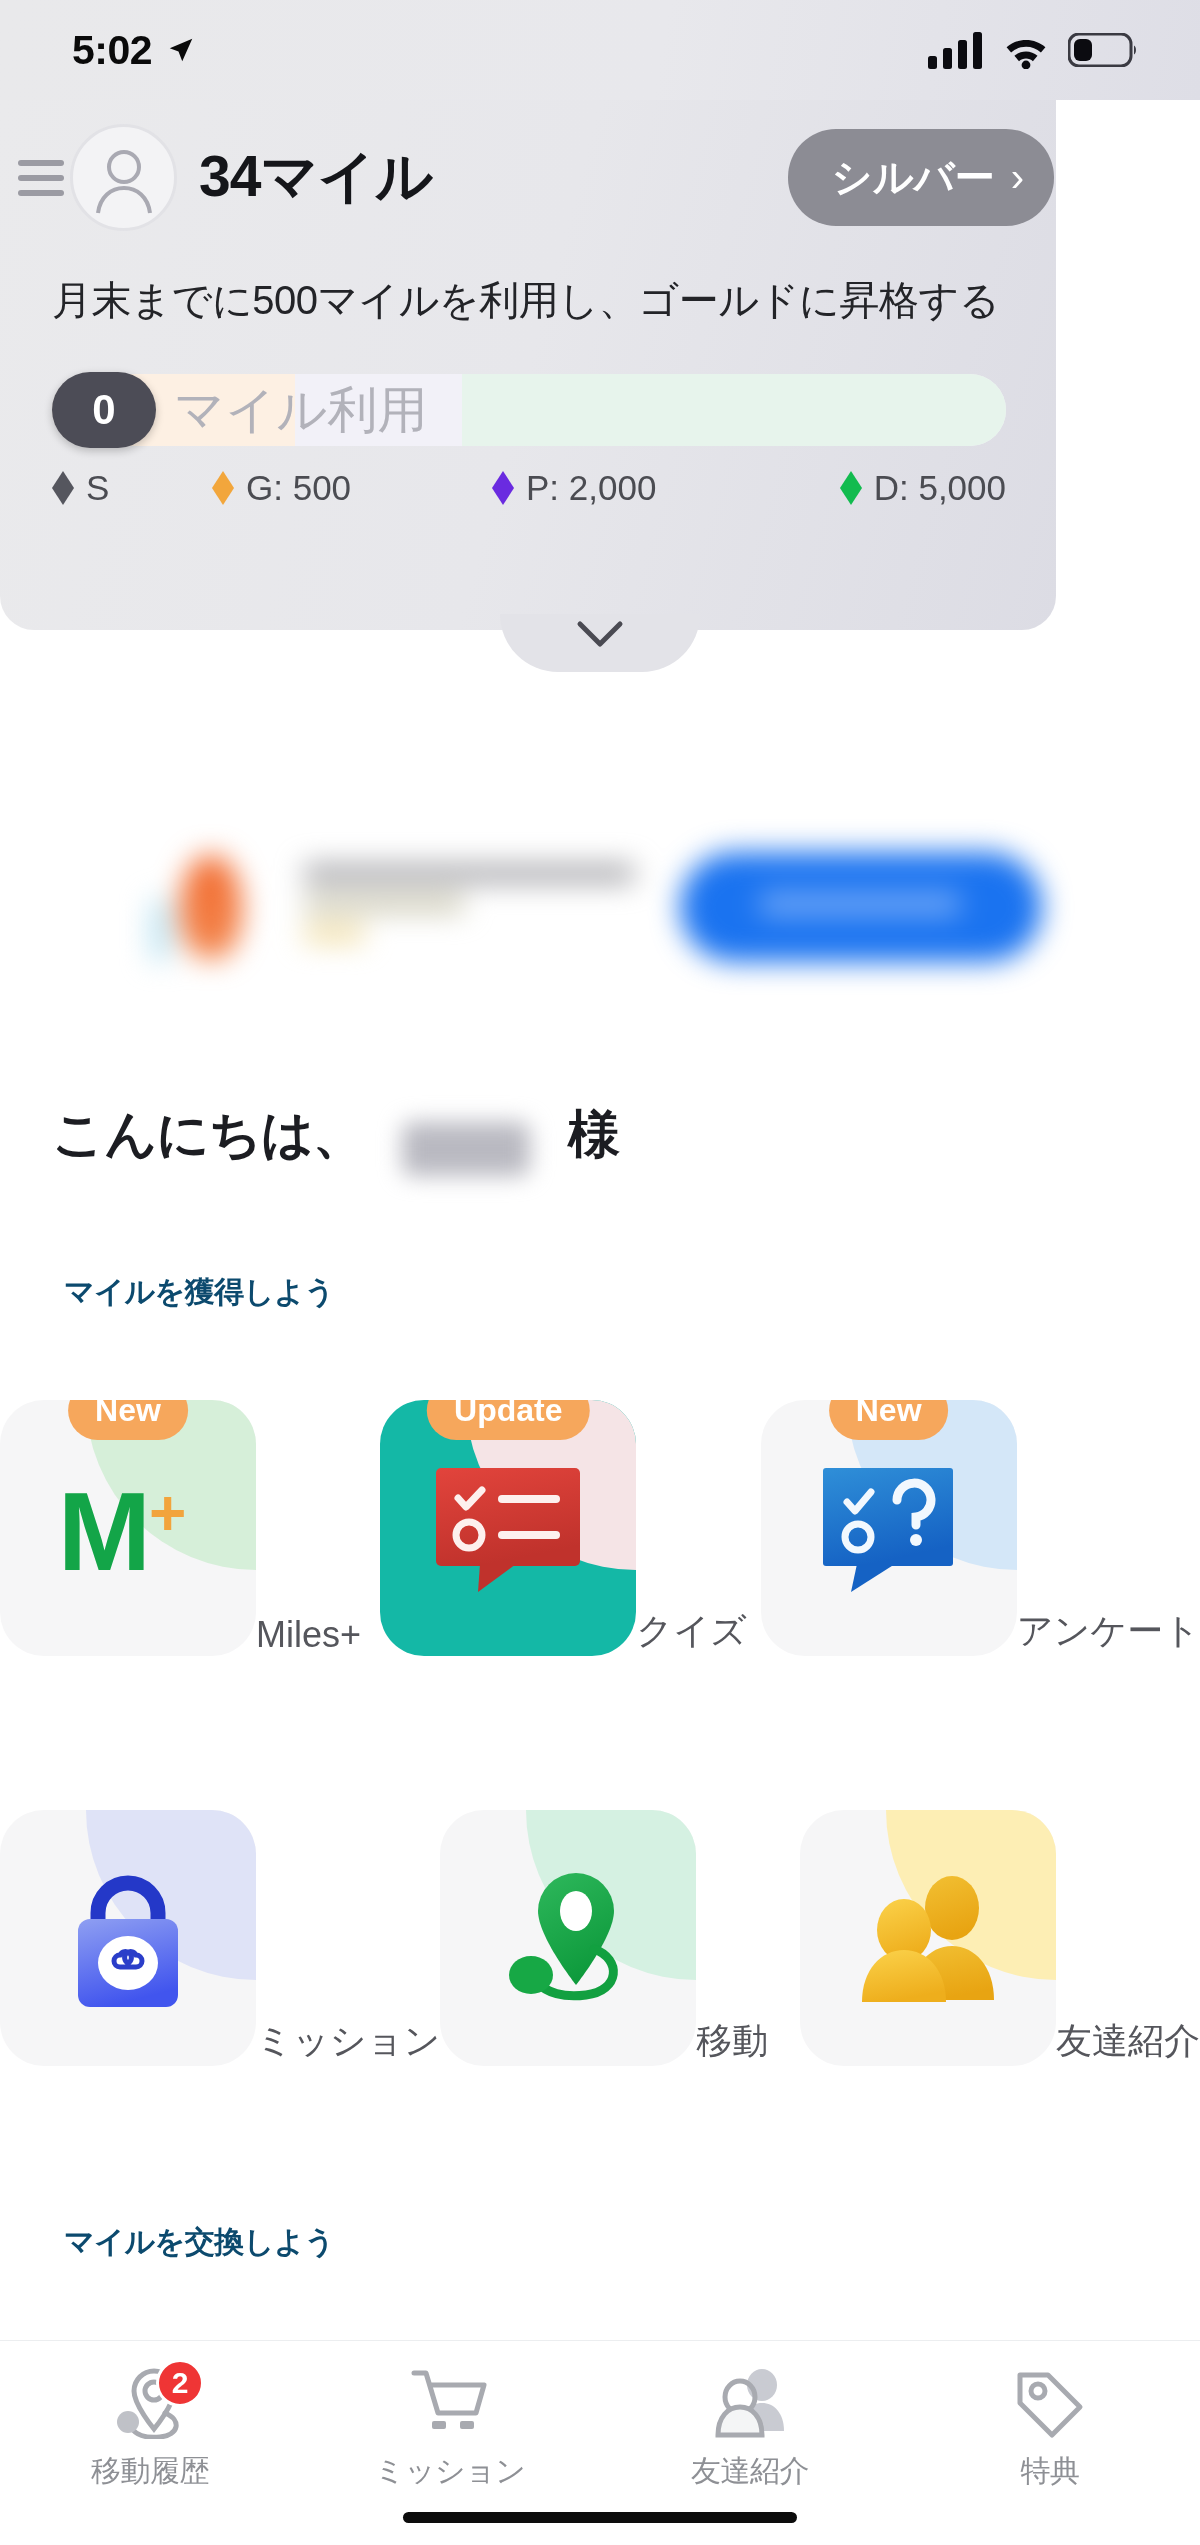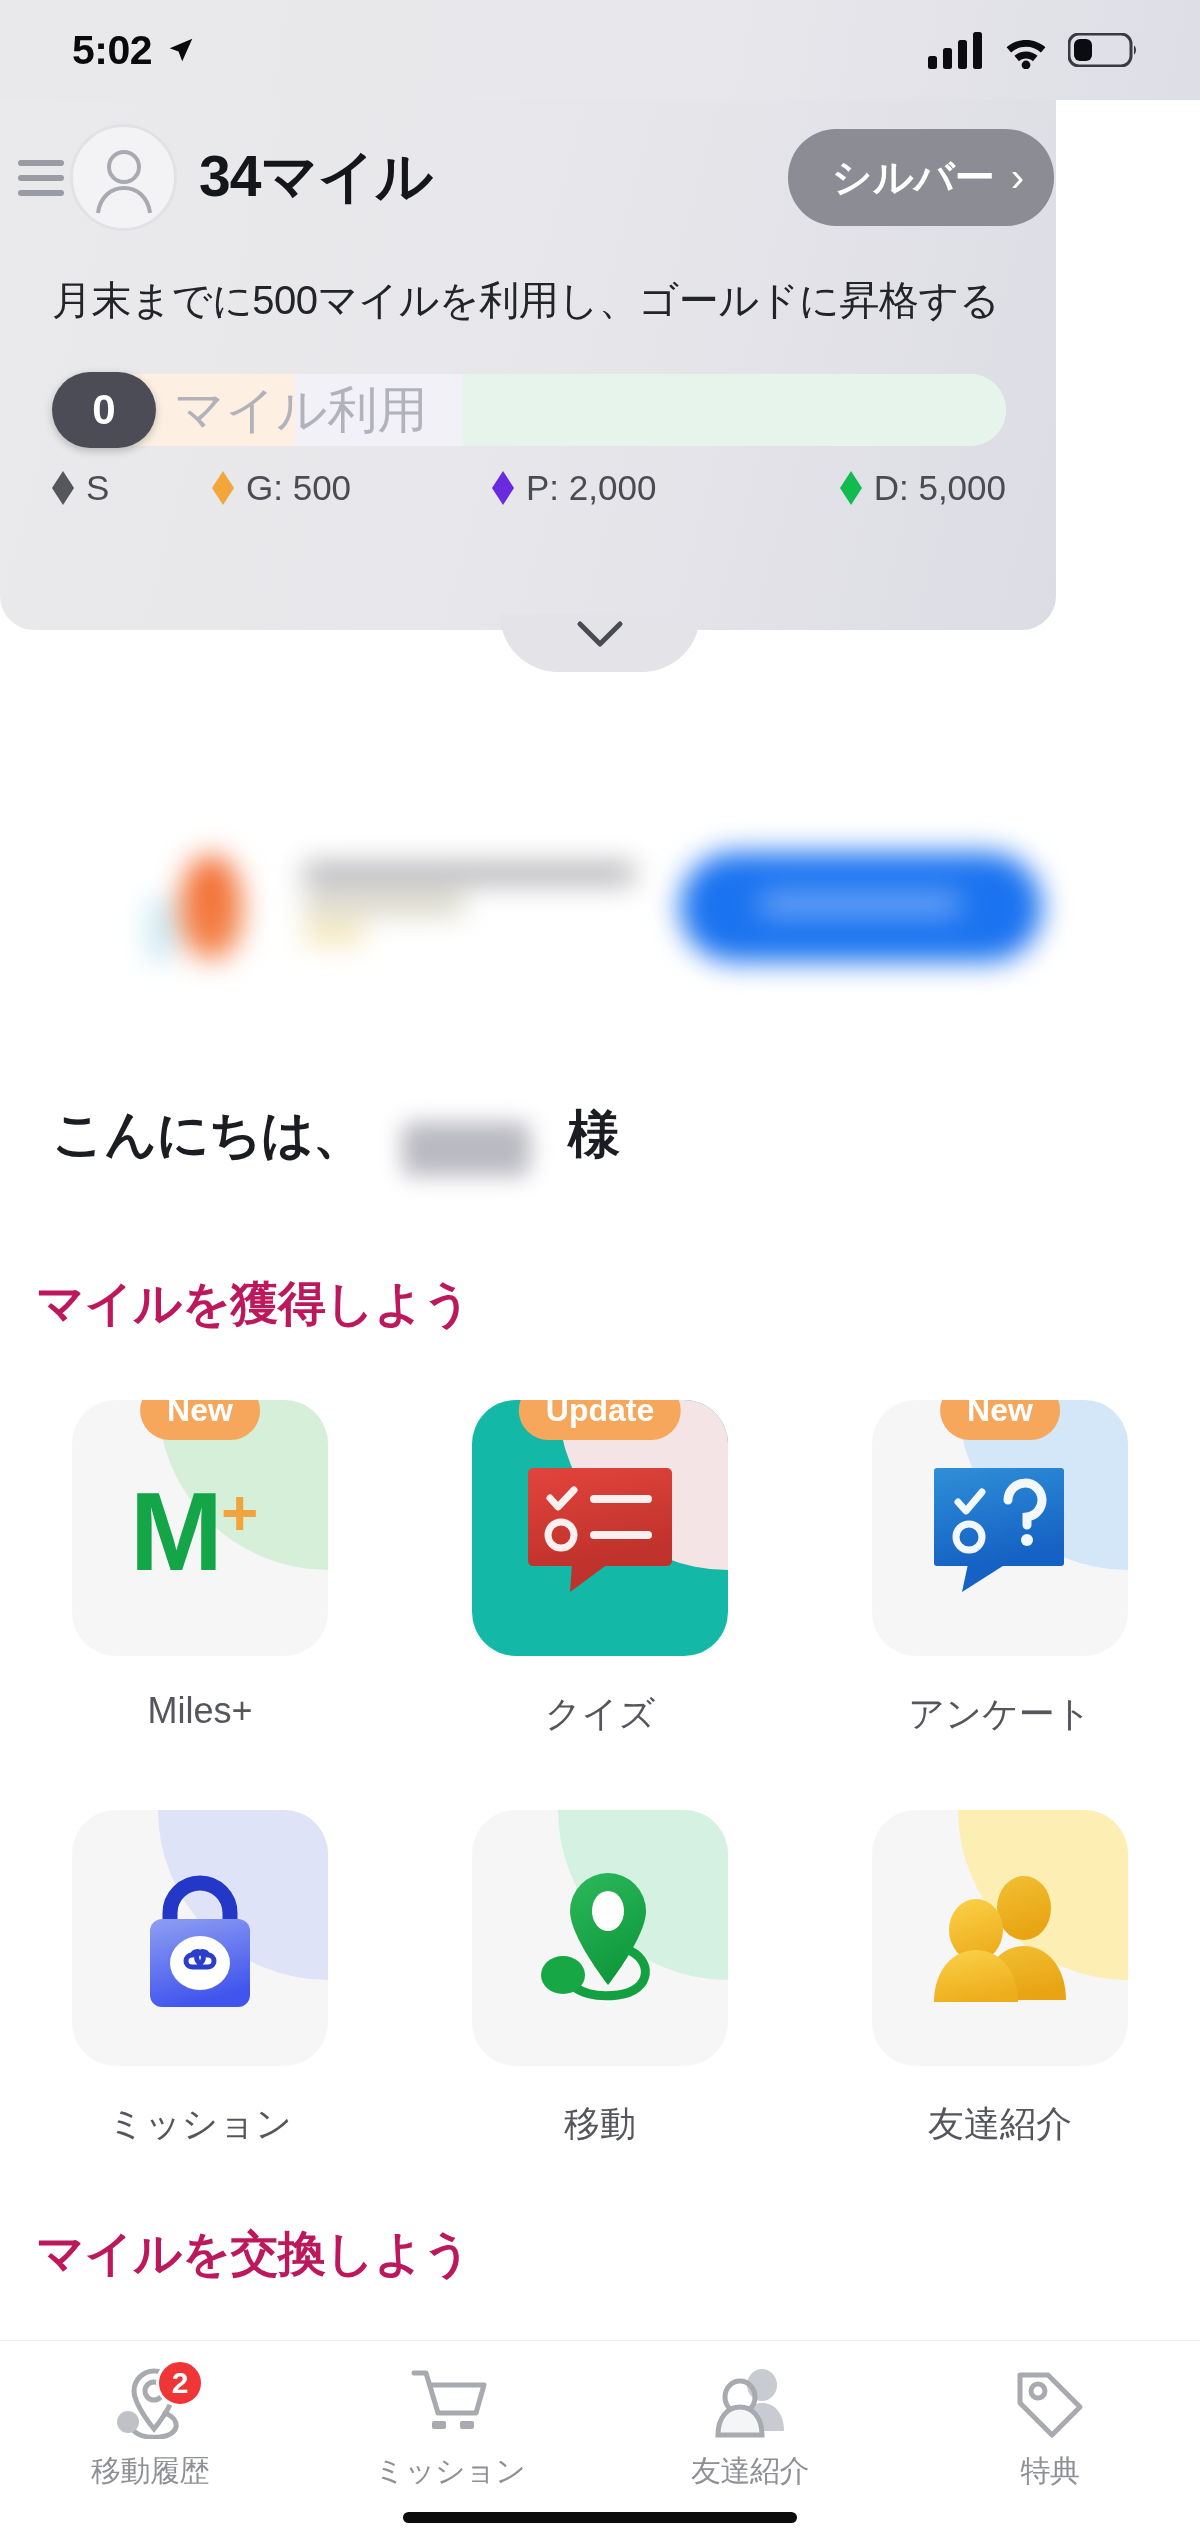--- a/index.html
+++ b/index.html
@@ -121,31 +121,31 @@
     display:flex; align-items:flex-end;gap:36px;
   }
   .greet-blur{
     display:inline-block; width:128px; height:54px;
     background:#b9b9c1; border-radius:10px;
     filter:blur(11px); margin:0 2px; transform:translateY(6px);
   }
 
   
   .sec-title{
-    position:absolute; left:36px; font-size:48px; font-weight:700;
-    color:#be185d; letter-spacing:-0.5px;
+    position:absolute; left:64px; font-size:30px; font-weight:700;
+    color:#0c4a6e; letter-spacing:-0.5px;
   }
   .sec-title.t1{ top:1272px; }
   .sec-title.t2{ top:2222px; }
 
   
   .grid{ position:absolute; left:0; width:1200px; display:flex; }
   .grid.row1{ top:1400px; }
   .grid.row2{ top:1810px; }
-  .cell{ flex:1 1 33.333%; display:flex; flex-direction:column; align-items:center; }
+  .cell{ flex:1 1 33.333%; display:flex; flex-direction:row; align-items:flex-end; }
   .card{
     position:relative; width:256px; height:256px; border-radius:44px;
     background:#f6f6f7; overflow:hidden;
     display:flex; align-items:center; justify-content:center;
   }
   .quarter{
     position:absolute; right:0; top:0; width:170px; height:170px;
     border-bottom-left-radius:170px;
   }
   .badge{

